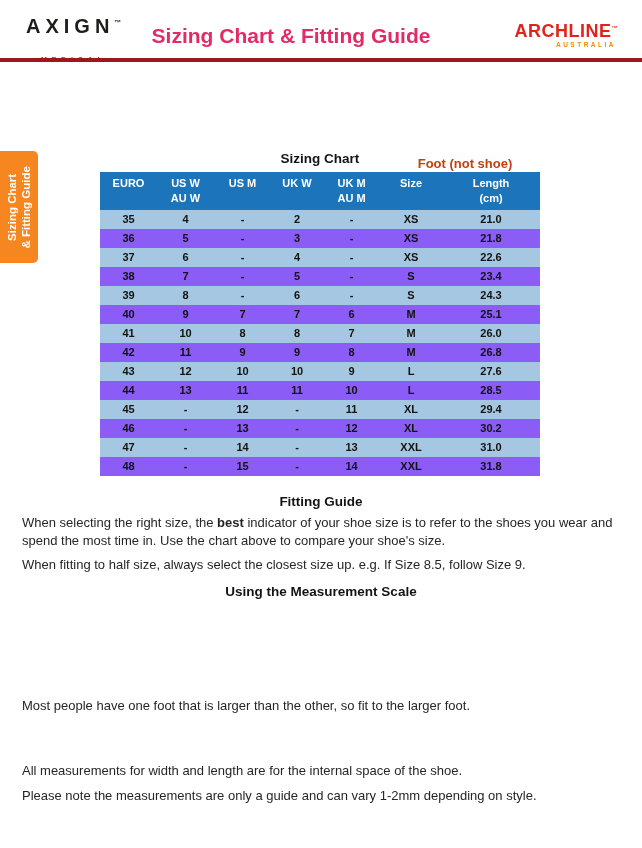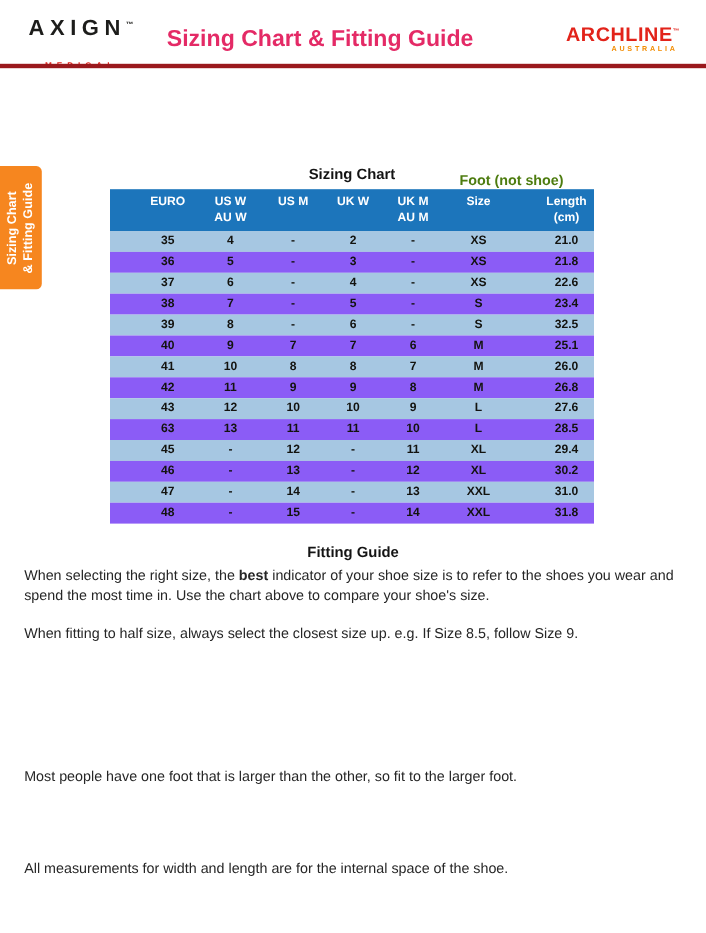--- a/index.html
+++ b/index.html
@@ -23,44 +23,44 @@
   
   .side-tab { position:absolute; left:0; top:151px; width:38px; height:112px; background:#f6861f;
               border-radius:0 5px 5px 0; display:flex; align-items:center; justify-content:center; }
   .side-tab-inner { transform:rotate(-90deg); text-align:center; color:#fff; font-weight:bold;
                     font-size:11.5px; line-height:1.25; white-space:nowrap; }
 
   
   .section-heading { position:absolute; font-size:13.5px; font-weight:bold; color:#141414; text-align:center; }
   .chart-heading { left:100px; top:151px; width:440px; }
   .foot-note { position:absolute; left:400px; top:156px; width:130px; text-align:center;
-               font-size:13px; font-weight:bold; color:#4d7c0f; }
+               font-size:13px; font-weight:bold; color:#c2410c; }
   .fitting-heading { left:0; top:494px; width:642px;text-align:center; }
   .measure-heading { left:0; top:584px; width:642px; }
 
   
   .table { position:absolute; left:100px; top:172px; width:440px; color:#13130f; }
-  .thead, .trow { display:grid; grid-template-columns:57px 57px 57px 52px 57px 62px 98px;padding-left:24px; }
+  .thead, .trow { display:grid; grid-template-columns:57px 57px 57px 52px 57px 62px 98px; }
   .thead { background:#1c75bb; color:#ffffff; height:38px; }
   .th { display:flex; flex-direction:column; align-items:center; padding-top:4px;
         font-size:11px; font-weight:bold; }
   .th span { display:block; height:15px; line-height:15px; }
   .trow { height:19px; }
   .trow.dark { background:#a6c7e2; }
   .trow.light { background:#8b5cf6; }
   .cell { text-align:center; line-height:19px; font-size:11px; font-weight:bold; }
 
   
   .para { position:absolute; left:22px; font-size:13px; line-height:1.35; color:#262626; }
   .p-fit1 { top:514px; width:600px; }
-  .p-fit2 { top:556px; width:600px;margin-top:11px; }
+  .p-fit2 { top:556px; width:600px; }
   .p-m1 { top:610px; width:600px; }
   .p-m2 { top:634px; width:468px; }
   .p-m3 { top:697px; width:470px; }
-  .p-m4 { top:762px; width:470px;margin-top:19px; }
+  .p-m4 { top:762px; width:470px; }
   .p-m5 { top:787px; width:570px; }
 
   
   .foot-diagram { position:absolute; left:490px; top:650px; width:104px; height:142px; }
 </style>
 </head>
 <body>
 
 <div class="page">
 
@@ -156,21 +156,21 @@
           <div class="cell">S</div>
           <div class="cell">23.4</div>
         </div>
         <div class="trow dark">
           <div class="cell">39</div>
           <div class="cell">8</div>
           <div class="cell">-</div>
           <div class="cell">6</div>
           <div class="cell">-</div>
           <div class="cell">S</div>
-          <div class="cell">32.5</div>
+          <div class="cell">24.3</div>
         </div>
         <div class="trow light">
           <div class="cell">40</div>
           <div class="cell">9</div>
           <div class="cell">7</div>
           <div class="cell">7</div>
           <div class="cell">6</div>
           <div class="cell">M</div>
           <div class="cell">25.1</div>
         </div>
@@ -195,21 +195,21 @@
         <div class="trow dark">
           <div class="cell">43</div>
           <div class="cell">12</div>
           <div class="cell">10</div>
           <div class="cell">10</div>
           <div class="cell">9</div>
           <div class="cell">L</div>
           <div class="cell">27.6</div>
         </div>
         <div class="trow light">
-          <div class="cell">63</div>
+          <div class="cell">44</div>
           <div class="cell">13</div>
           <div class="cell">11</div>
           <div class="cell">11</div>
           <div class="cell">10</div>
           <div class="cell">L</div>
           <div class="cell">28.5</div>
         </div>
         <div class="trow dark">
           <div class="cell">45</div>
           <div class="cell">-</div>
@@ -248,17 +248,19 @@
         </div>
       </div>
   </div>
 
   <div class="section-heading fitting-heading">Fitting Guide</div>
 
   <p class="para p-fit1"><span>When selecting the right size, the </span><b>best</b><span> indicator of your shoe size is to refer to the shoes you wear and spend the most time in. Use the chart above to compare your shoe's size.</span></p>
 
   <p class="para p-fit2">When fitting to half size, always select the closest size up. e.g. If Size 8.5, follow Size 9.</p>
 
+  <div class="section-heading measure-heading">Using the Measurement Scale</div>
   <p class="para p-m3">Most people have one foot that is larger than the other, so fit to the larger foot.</p>
   <p class="para p-m4">All measurements for width and length are for the internal space of the shoe.</p>
+  <p class="para p-m5">Please note the measurements are only a guide and can vary 1-2mm depending on style.</p>
 
 
 </div>
 
 </body></html>

